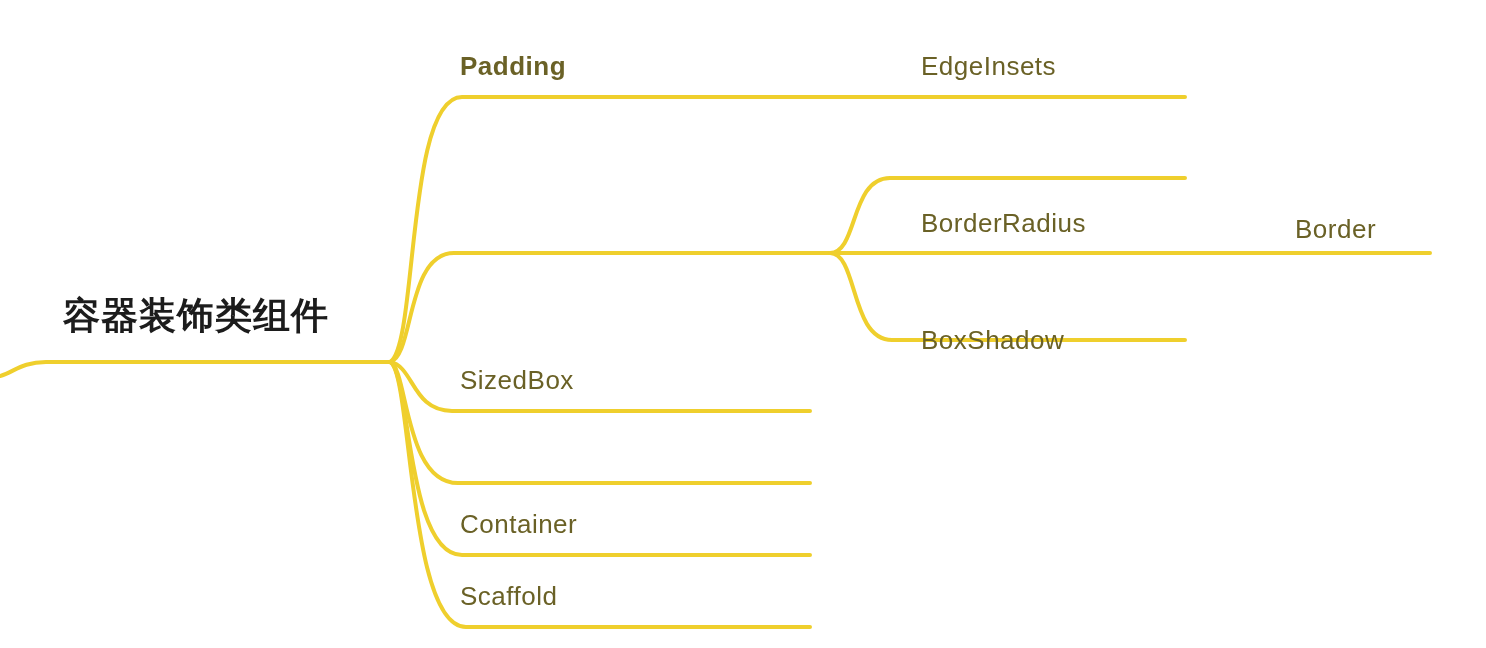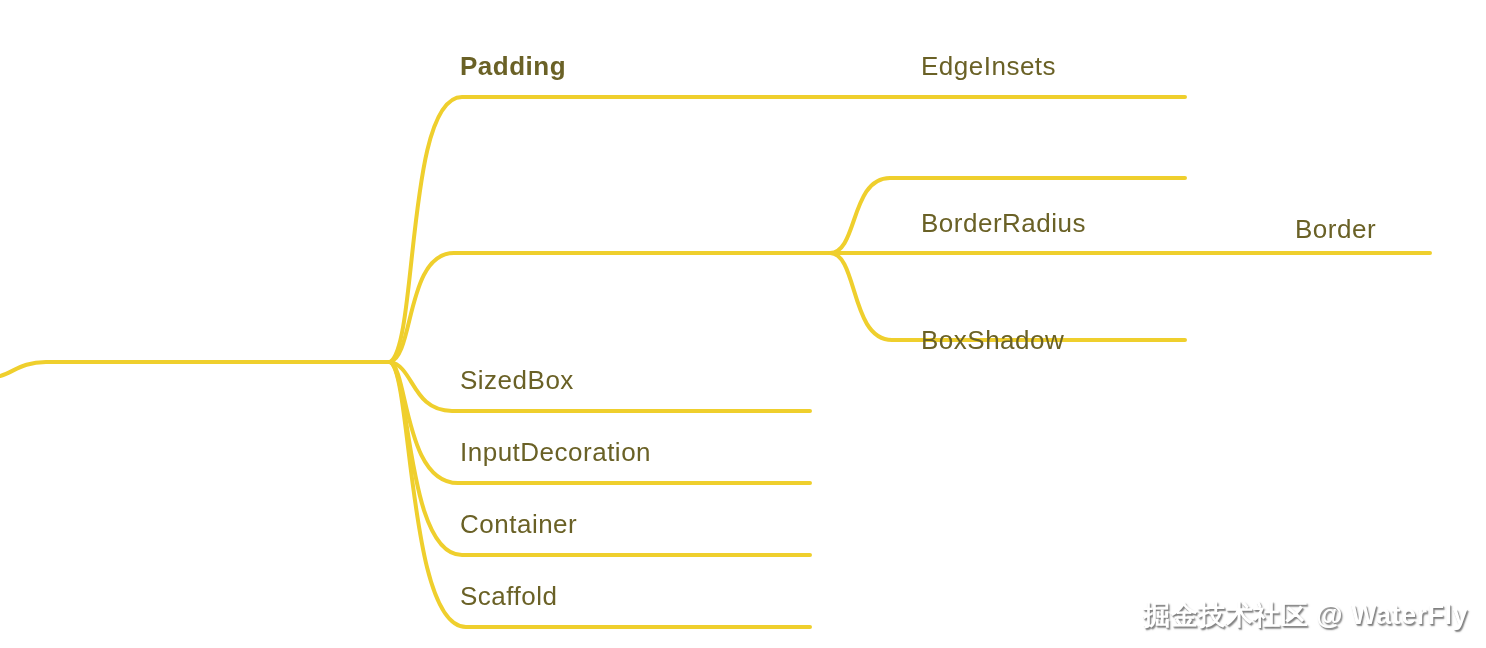--- a/index.html
+++ b/index.html
@@ -92,26 +92,25 @@
 
     <path d="M 390 362 C 414 366 412 411 452 411 L 810 411"></path>
 
     <path d="M 390 362 C 408 368 404 483 458 483 L 810 483"></path>
 
     <path d="M 390 362 C 410 370 406 555 462 555 L 810 555"></path>
 
     <path d="M 390 362 C 412 372 408 627 466 627 L 810 627"></path>
   </svg>
 
+  <div class="root-label">容器装饰类组件</div>
 
   <div class="node-label lbl-padding">Padding</div>
   <div class="node-label lbl-edgeinsets">EdgeInsets</div>
   <div class="node-label lbl-borderradius">BorderRadius</div>
   <div class="node-label lbl-border">Border</div>
   <div class="node-label lbl-boxshadow">BoxShadow</div>
   <div class="node-label lbl-sizedbox">SizedBox</div>
-  <div class="node-label lbl-inputdecoration">InputDecoration</div>
   <div class="node-label lbl-container">Container</div>
   <div class="node-label lbl-scaffold">Scaffold</div>
 
-  <div class="watermark">掘金技术社区 @ WaterFly</div>
 
 </div>
 
 </body></html>

